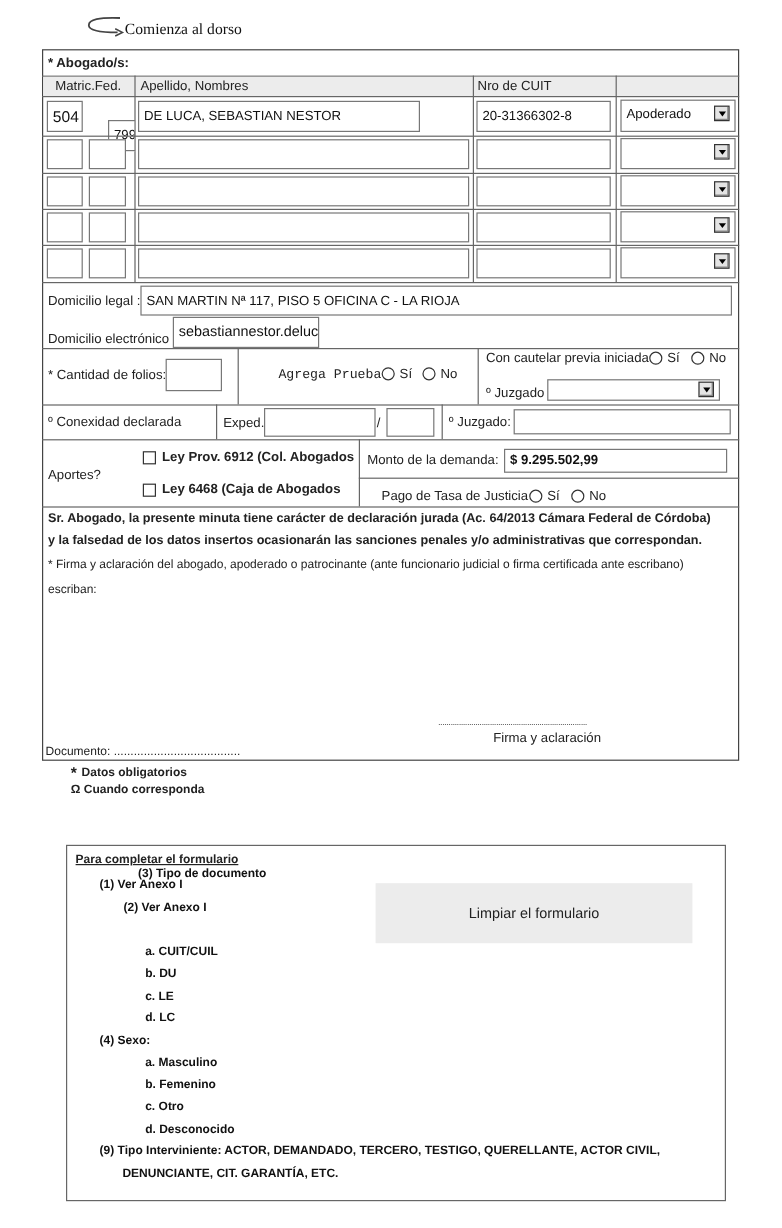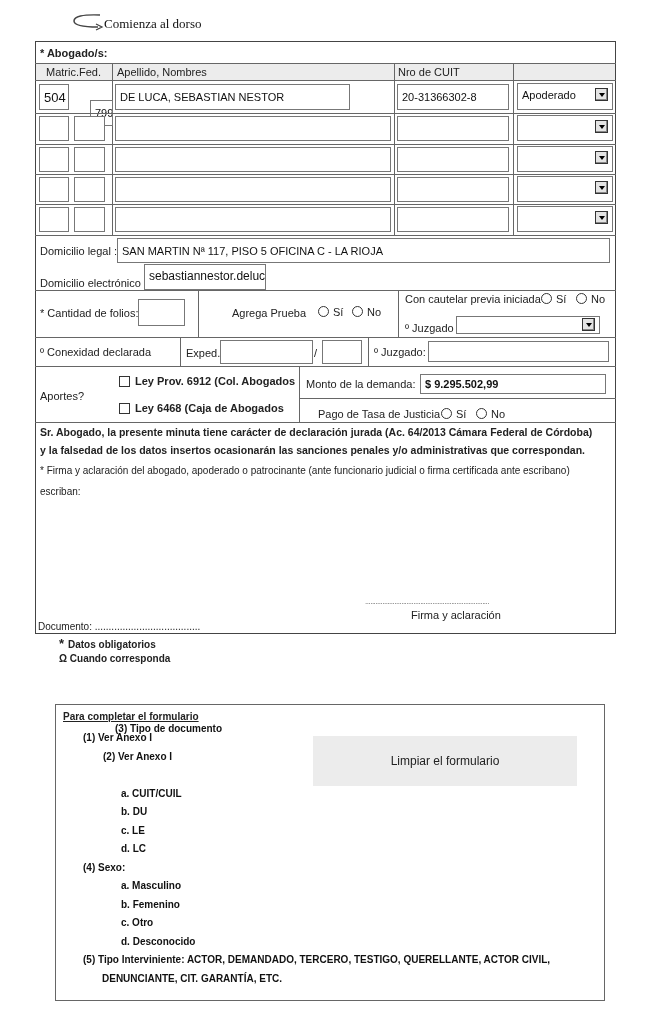--- a/index.html
+++ b/index.html
@@ -91,21 +91,21 @@
 
 <div class="abs lbl" style="left:40px;top:245px;">Domicilio legal :</div>
 <div class="inp" style="left:117px;top:238px;width:493px;height:25px;">SAN MARTIN Nª 117, PISO 5 OFICINA C - LA RIOJA</div>
 <div class="abs lbl" style="left:40px;top:277px;">Domicilio electrónico :</div>
 <div class="inp" style="left:144px;top:264px;width:122px;height:26px;align-items:flex-start;padding-top:4px;font-size:12px;">sebastiannestor.deluca@</div>
 <div class="hline" style="left:35px;top:290px;width:581px;"></div>
 
 <div class="abs lbl" style="left:40px;top:307px;">* Cantidad de folios:</div>
 <div class="inp" style="left:138px;top:299px;width:47px;height:27px;"></div>
 <div class="vline" style="left:198px;top:290px;height:47px;"></div>
-<div class="abs lbl" style="left:232px;top:307px;">Agrega Prueba</div>
+<div class="abs lbl" style="left:232px;top:307px;font-family:Liberation Mono, monospace;">Agrega Prueba</div>
 <div class="radio" style="left:318px;top:306px;"></div>
 <div class="abs lbl" style="left:333px;top:306px;">Sí</div>
 <div class="radio" style="left:352px;top:306px;"></div>
 <div class="abs lbl" style="left:367px;top:306px;">No</div>
 <div class="vline" style="left:398px;top:290px;height:47px;"></div>
 <div class="abs lbl" style="left:405px;top:293px;">Con cautelar previa iniciada</div>
 <div class="radio" style="left:541px;top:293px;"></div>
 <div class="abs lbl" style="left:556px;top:293px;">Sí</div>
 <div class="radio" style="left:576px;top:293px;"></div>
 <div class="abs lbl" style="left:591px;top:293px;">No</div>
@@ -163,14 +163,14 @@
 <div class="li" style="left:83px;top:723px;margin-left:32px;">(3)  Tipo de documento</div>
 <div class="li" style="left:121px;top:788px;">a.   CUIT/CUIL</div>
 <div class="li" style="left:121px;top:806px;">b.   DU</div>
 <div class="li" style="left:121px;top:825px;">c.   LE</div>
 <div class="li" style="left:121px;top:843px;">d.   LC</div>
 <div class="li" style="left:83px;top:862px;">(4)  Sexo:</div>
 <div class="li" style="left:121px;top:880px;">a.   Masculino</div>
 <div class="li" style="left:121px;top:899px;">b.   Femenino</div>
 <div class="li" style="left:121px;top:917px;">c.   Otro</div>
 <div class="li" style="left:121px;top:936px;">d.   Desconocido</div>
-<div class="li" style="left:83px;top:954px;">(5)  Tipo Interviniente: ACTOR, DEMANDADO, TERCERO, TESTIGO, QUERELLANTE, ACTOR CIVIL,</div>
+<div class="li" style="left:83px;top:954px;">(9)  Tipo Interviniente: ACTOR, DEMANDADO, TERCERO, TESTIGO, QUERELLANTE, ACTOR CIVIL,</div>
 <div class="li" style="left:102px;top:973px;">DENUNCIANTE, CIT. GARANTÍA, ETC.</div>
 
 </body></html>

